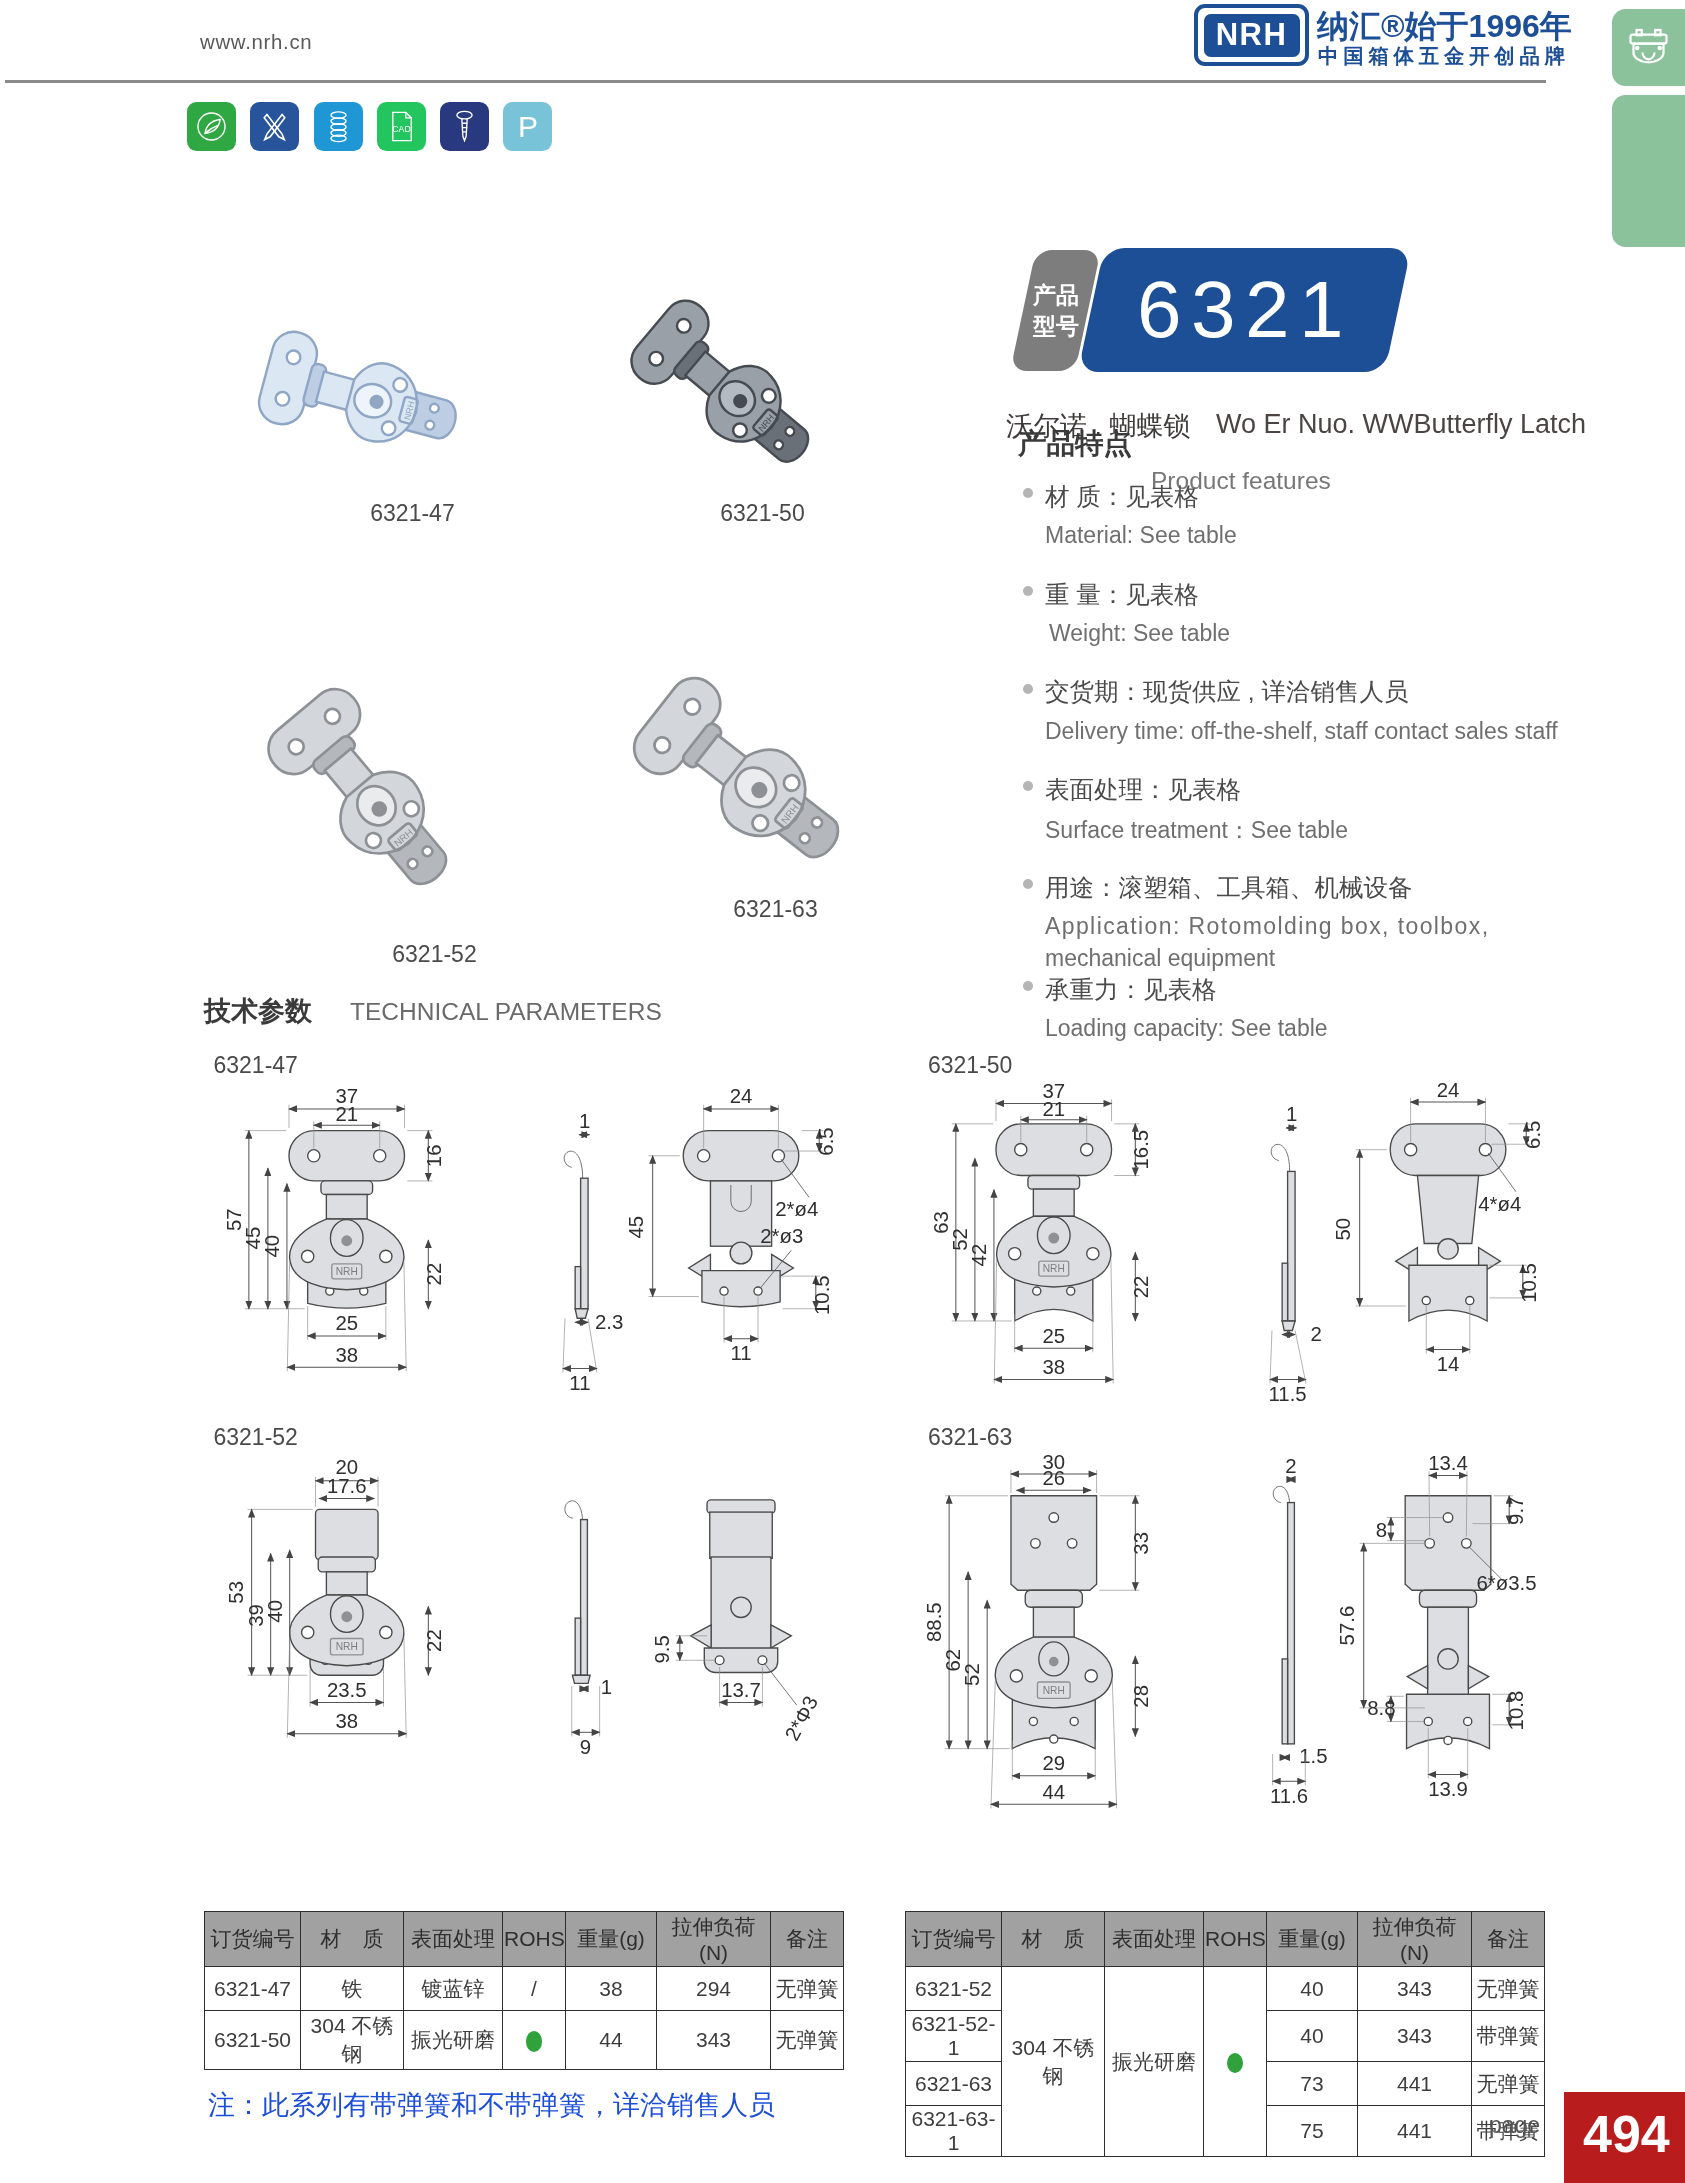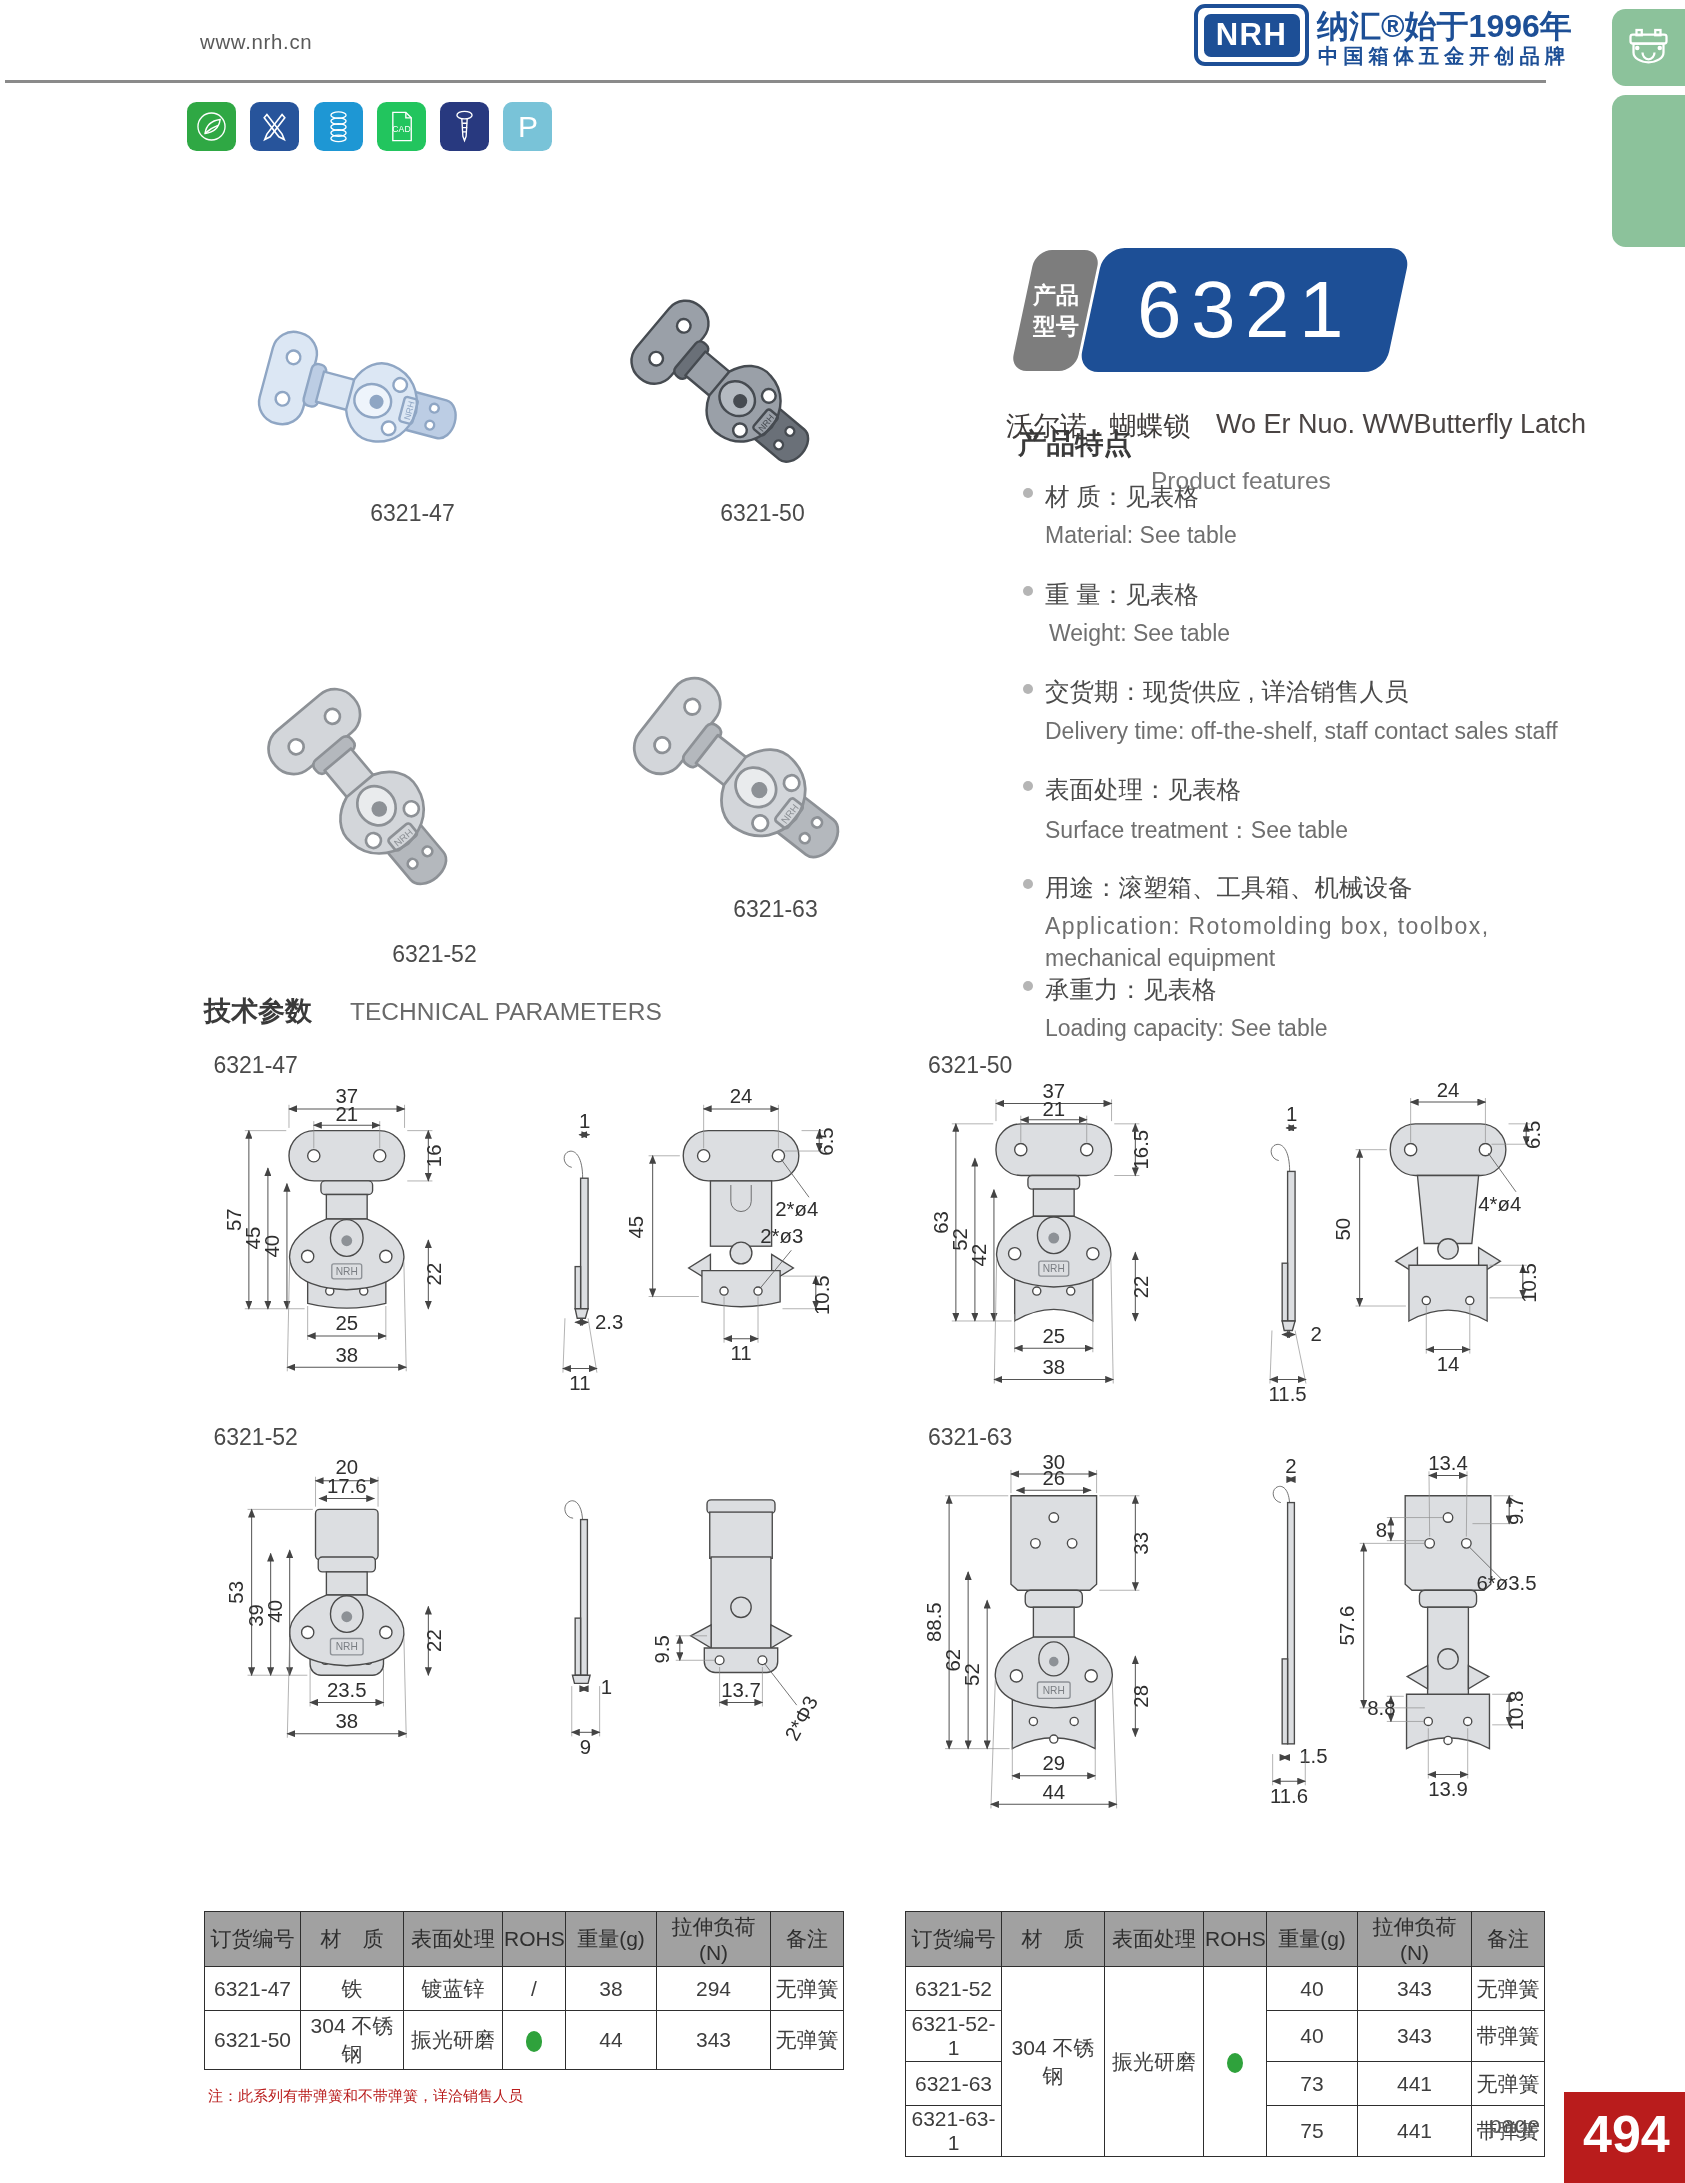--- a/index.html
+++ b/index.html
@@ -66,21 +66,21 @@
   .xl{stroke:#8f8f8f;stroke-width:1;}
   .ld{stroke:#555;stroke-width:1.2;fill:none;}
   text.dt{font-family:"Liberation Sans","DejaVu Sans",sans-serif;font-size:30px;fill:#2f2f2f;text-anchor:middle;}
   text.st{font-family:"Liberation Sans","DejaVu Sans",sans-serif;font-size:15px;fill:#7a7e83;text-anchor:middle;}
 
   
   table.spec{border-collapse:collapse;table-layout:fixed;font-size:21px;color:#3d3d3d;}
   table.spec th{background:#a1a1a1;color:#2f2f2f;font-weight:normal;height:39px;border:1.4px solid #2e2e2e;}
   table.spec td{height:41px;text-align:center;border:1.4px solid #2e2e2e;background:#fff;}
   .gdot{display:inline-block;width:16.3px;height:20.4px;border-radius:50%;background:#2fa23c;vertical-align:middle;}
-  .tnote{font-size:15px;color:#b91c1c;}
+  .tnote{font-size:27px;color:#1d4ed8;}
 
   
   .page-word{left:1489px;top:2112px;font-size:23px;color:#555;}
   .page-box{left:1564px;top:2092px;width:121px;height:92px;background:#b91c1c;}
   .page-num{position:absolute;left:19px;top:12.2px;color:#fff;font-size:52px;font-weight:bold;}
 </style>
 </head>
 <body>
 
 <div class="page">

